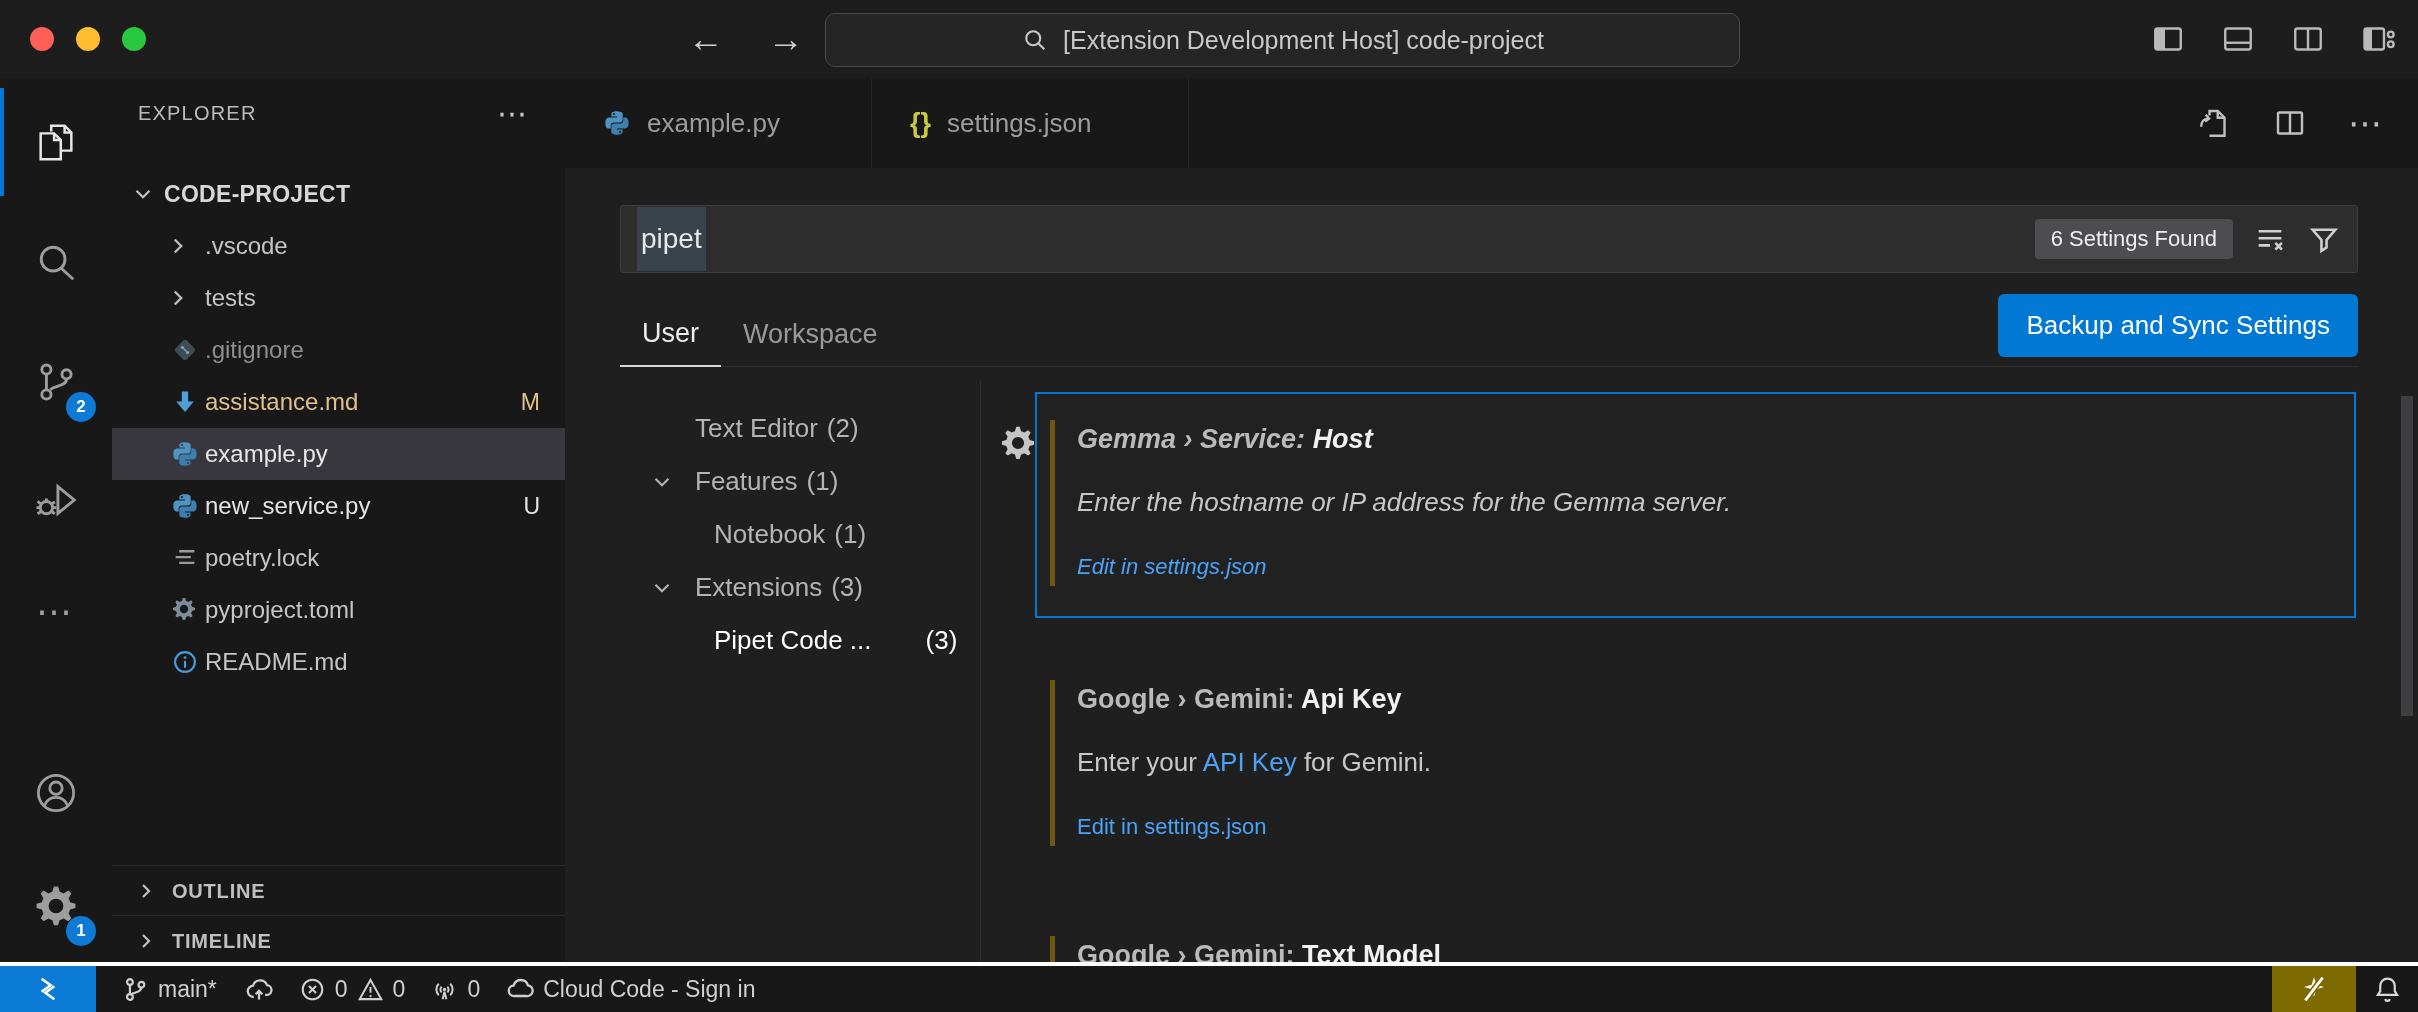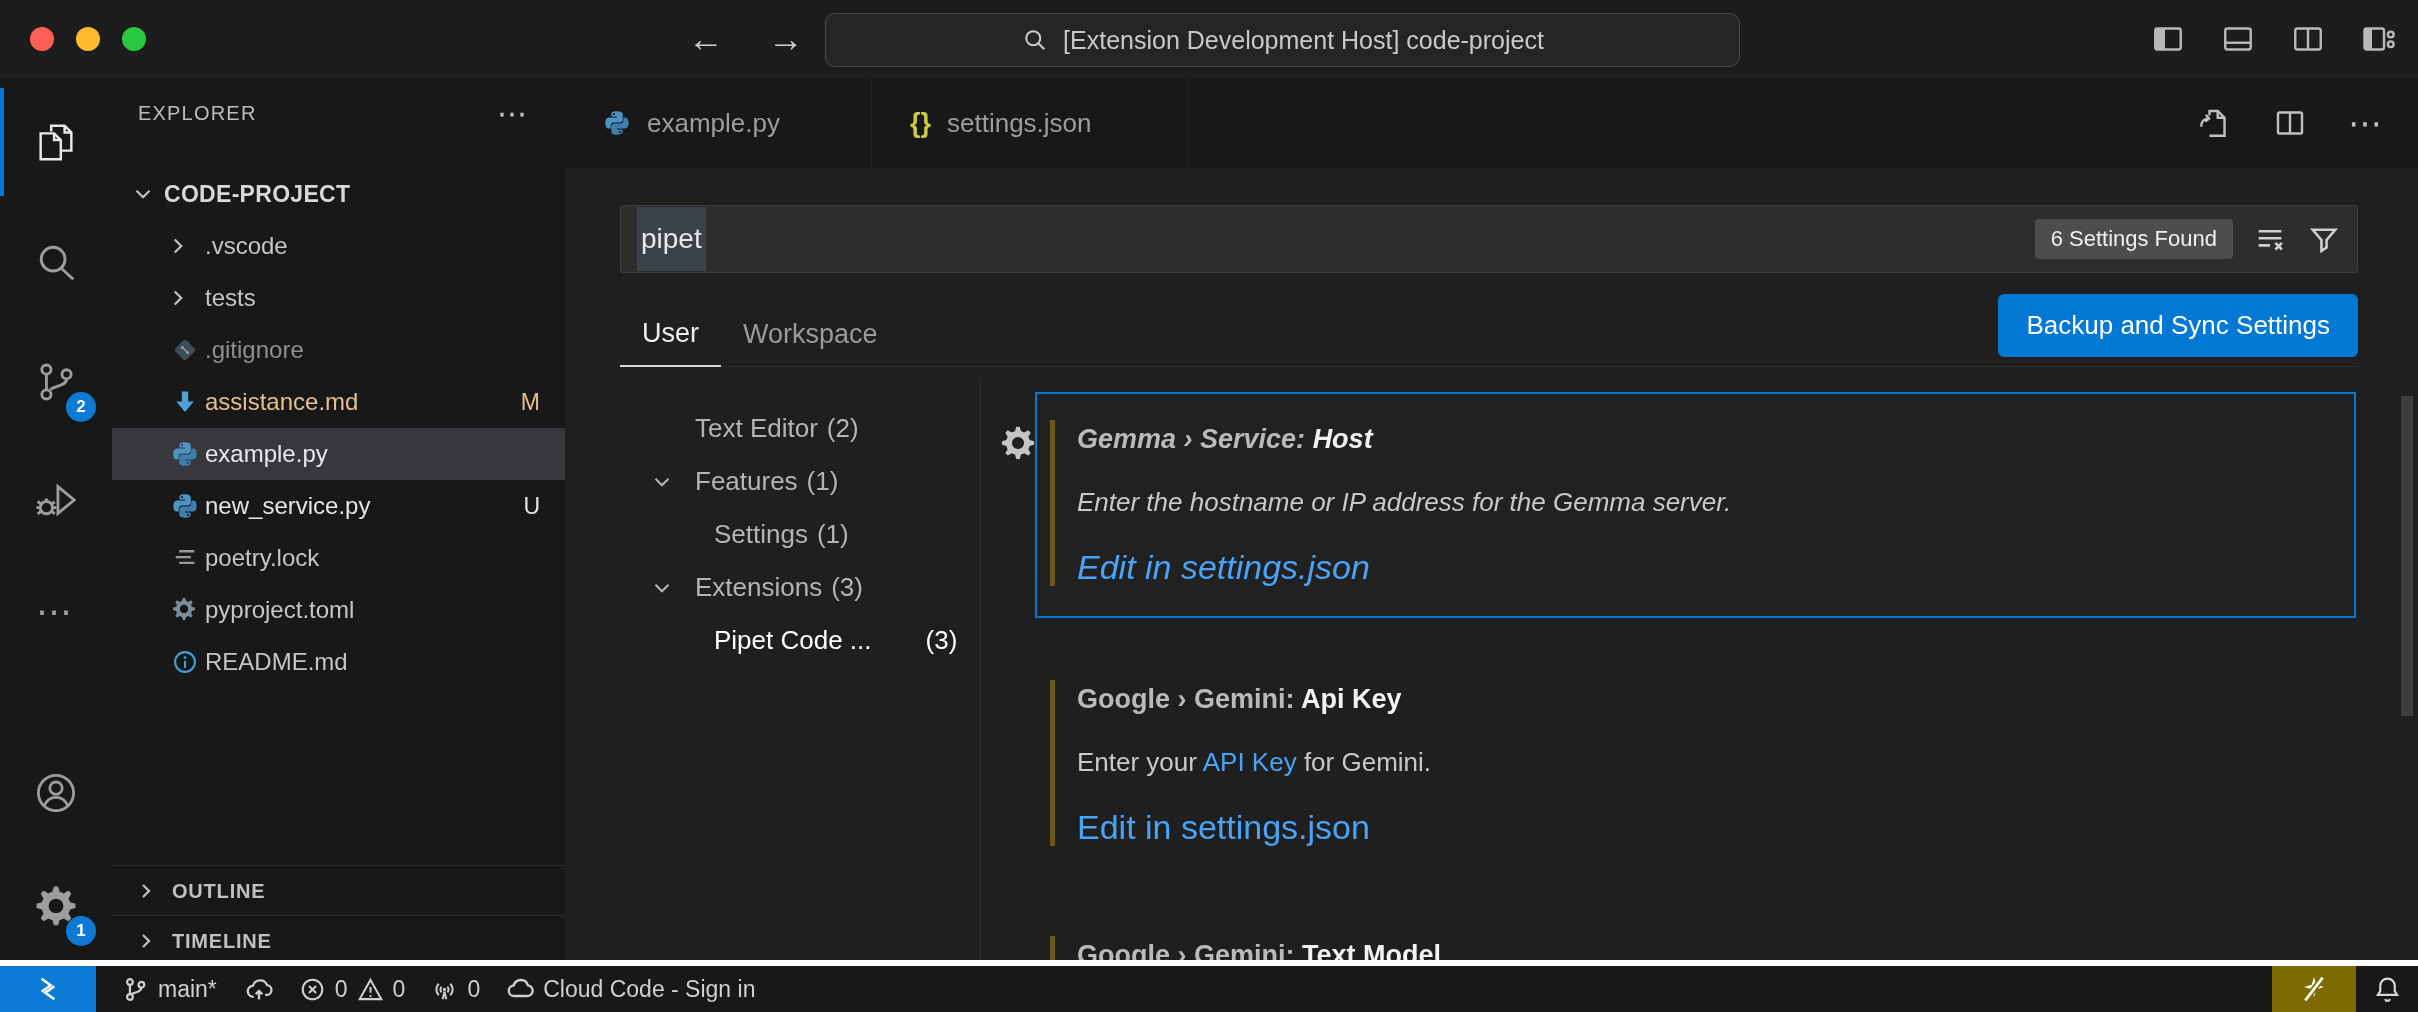--- a/index.html
+++ b/index.html
@@ -90,28 +90,28 @@
   .toc-row.selected .cnt{margin-left:26px;}
   .row-gear{position:absolute;left:434px;top:44px;color:#c5c5c5;}
   .rows{flex:1;padding:0 62px 0 54px;position:relative;box-sizing:border-box;}
   .setting-row{position:relative;border:2px solid transparent;padding:28px 24px 32px 40px;}
   .setting-row.focused{border-color:#0078d4;background:#212122;}
   .setting-row .modbar{position:absolute;left:13px;top:26px;bottom:30px;width:5px;background:#6d5811;}
   .setting-row.r3 .modbar{bottom:auto;height:46px;}
   .s-title{font-size:27px;font-weight:bold;line-height:34px;color:#bababa;}
   .s-title .s-name{color:#f2f2f2;}
   .s-desc{margin-top:29px;font-size:26px;line-height:34px;color:#c8c8c8;}
-  .s-link{margin-top:31px;font-size:34px;line-height:34px;color:#4aa3f7;}
+  .s-link{margin-top:31px;font-size:22px;line-height:34px;color:#4aa3f7;}
   a.inline-link{color:#4aa3f7;text-decoration:none;}
   .r1{margin-top:12px;font-style:italic;} .r2{margin-top:34px;} .r3{margin-top:30px;}
   .v-scrollbar{position:absolute;right:5px;top:16px;width:12px;height:320px;background:#4a4a4d;opacity:.75;}
 
   
   .statusbar{position:absolute;left:0;right:0;bottom:0;height:46px;background:#181818;
-    border-top:6px solid #ffffff;display:flex;align-items:center;font-size:23px;color:#d0d0d0;}
+    border-top:4px solid #ffffff;display:flex;align-items:center;font-size:23px;color:#d0d0d0;}
   .remote{width:96px;height:100%;background:#0c7bd6;display:flex;align-items:center;justify-content:center;color:#fff;flex:none;}
   .sb-item{display:flex;align-items:center;gap:9px;margin-left:26px;white-space:nowrap;}
   .sb-item .gap{width:10px;}
   .sb-right{margin-left:auto;display:flex;align-items:center;height:100%;}
   .spark-item{width:84px;height:100%;background:#7d6a00;display:flex;align-items:center;justify-content:center;}
   .bell-item{width:62px;height:100%;display:flex;align-items:center;justify-content:center;color:#d8d8d8;}
 </style>
 </head>
 <body>
 
@@ -396,21 +396,21 @@
         <div class="toc-row">
           <span class="twisty">
             <svg width="26" height="26" viewBox="0 0 16 16" fill="none" stroke="currentColor" stroke-width="1.3">
                 <path d="M4 6l4 4 4-4"></path>
               </svg>
             </span>
           <span>Features</span>
           <span class="cnt">(1)</span>
         </div>
         <div class="toc-row nested">
-          <span>Settings</span>
+          <span>Notebook</span>
           <span class="cnt">(1)</span>
         </div>
         <div class="toc-row">
           <span class="twisty">
             <svg width="26" height="26" viewBox="0 0 16 16" fill="none" stroke="currentColor" stroke-width="1.3">
                 <path d="M4 6l4 4 4-4"></path>
               </svg>
             </span>
           <span>Extensions</span>
           <span class="cnt">(3)</span>

